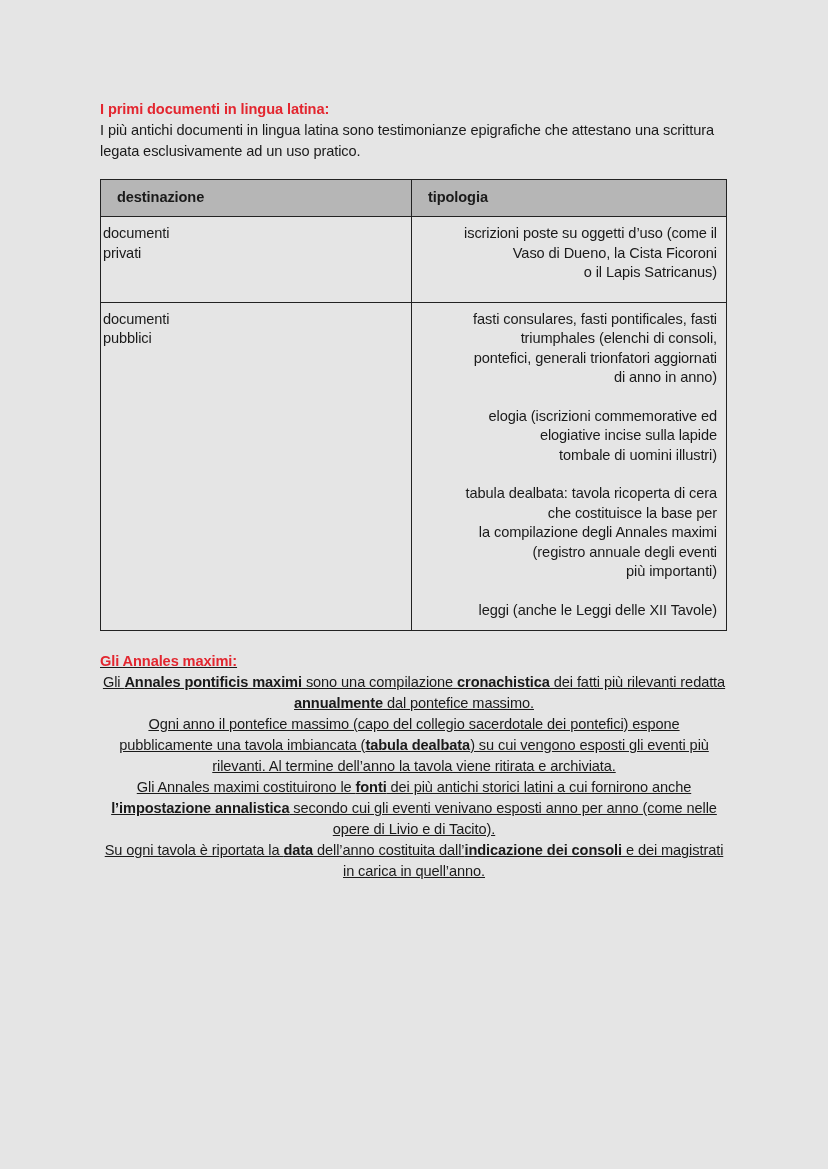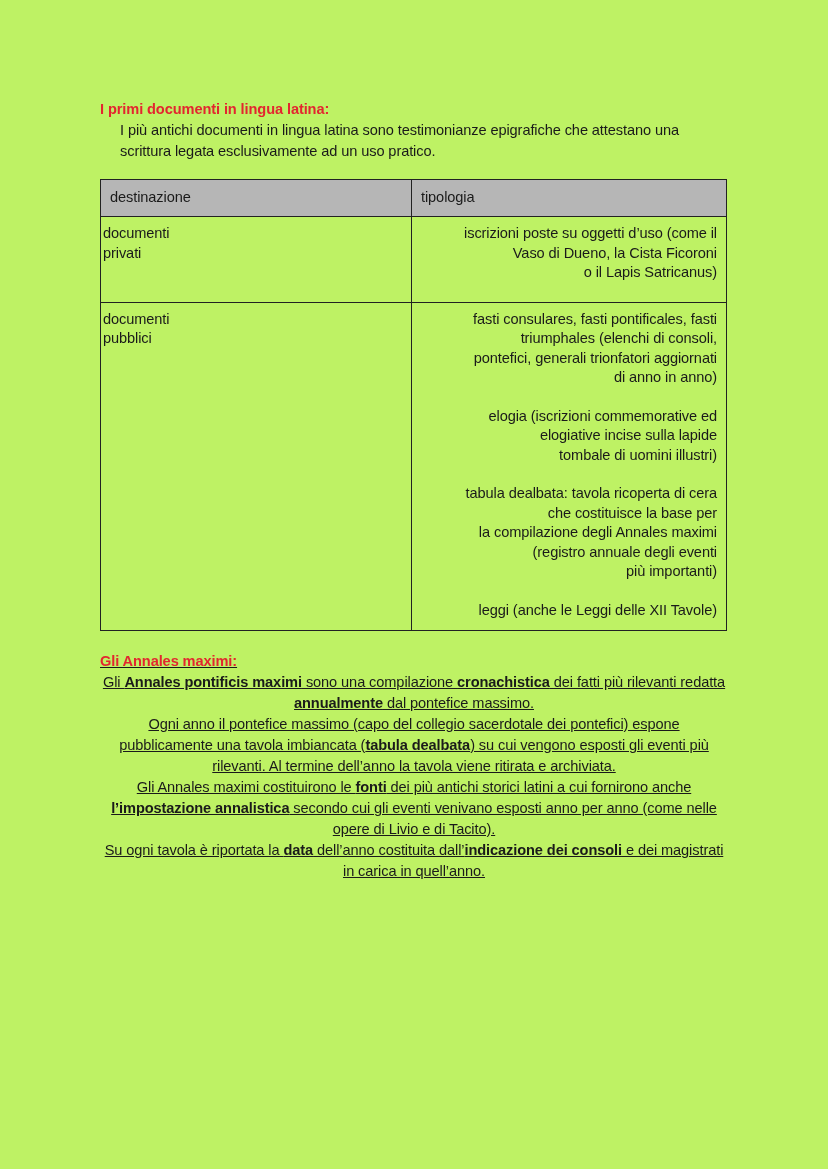--- a/index.html
+++ b/index.html
@@ -14,21 +14,21 @@
     color: #1a1a1a;
     -webkit-font-smoothing: antialiased;
   }
 
   .page {
     position: relative;
     width: 828px;
     height: 1169px;
     box-sizing: border-box;
     padding: 99px 100px 0 100px;
-    background: #bef264;
+    background: #e5e5e5;
   }
 
   .section-heading {
     color: #e3262f;
     font-weight: bold;
     font-size: 14.6px;
     line-height: 20px;
     margin: 0 0 1px 0;
     letter-spacing: -0.1px;
   }
@@ -37,21 +37,20 @@
     font-size: 14.6px;
     line-height: 21px;
     margin: 0;
     letter-spacing: -0.1px;
     color: #1a1a1a;
   }
 
   .intro {
     margin-bottom: 17px;
     max-width: 624px;
-    margin-left: 20px;
   }
 
   
   .doc-table {
     border-collapse: collapse;
     width: 626px;
     table-layout: fixed;
     border: 1.6px solid #222222;
     margin: 0;
   }
@@ -64,22 +63,22 @@
     text-align: left;
     vertical-align: top;
     font-size: 14.6px;
     line-height: 19.5px;
     letter-spacing: -0.1px;
     padding: 7px 9px 9px 2px;
   }
 
   .doc-table thead th {
     background: #b6b6b6;
-    font-weight: normal;
-    padding: 8px 9px 9px 9px;
+    font-weight: bold;
+    padding: 8px 9px 9px 16px;
     line-height: 19px;
   }
 
   .cell-line { display: block; white-space: pre-wrap; }
   .cell-block { margin: 0 0 19px 0; text-align: right; }
   .cell-block:last-child { margin-bottom: 0; }
 
   .row-private td { padding-bottom: 19px; }
   .row-public td { padding-bottom: 10px; }
 

